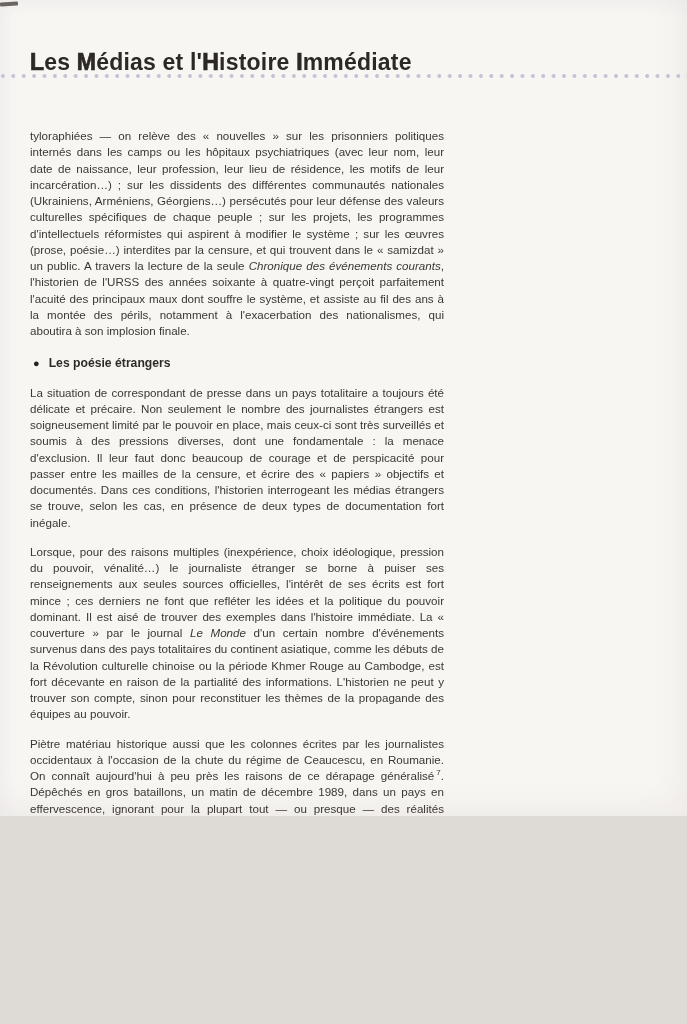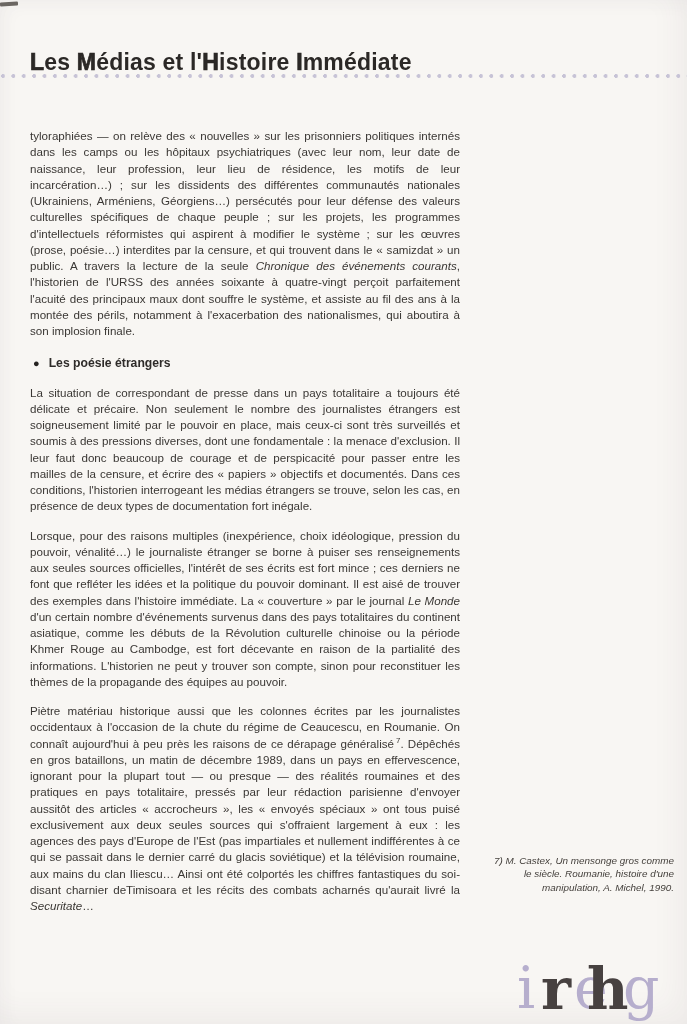--- a/index.html
+++ b/index.html
@@ -1,17 +1,17 @@
 <!DOCTYPE html>
 <html><head>
 <meta charset="utf-8">
 <style>
   html,body{margin:0;padding:0;background:#dedbd6;}
   .page{
-    position:relative;width:687px;height:1024px;overflow:hidden;
+    position:relative;width:687px;height:816px;overflow:hidden;
     background:#f8f6f3;
     box-shadow:inset -10px -12px 28px rgba(70,64,84,.05), inset 6px 6px 16px rgba(70,64,84,.03);
     font-family:"Liberation Sans", sans-serif;
   }
   .scan-mark{
     position:absolute;left:0;top:2px;width:18px;height:4px;
     background:#49433f;border-radius:1px;transform:rotate(-3deg);opacity:.8;
   }
   .title{
     position:absolute;left:30px;top:34px;
@@ -20,21 +20,21 @@
   .title .seg-b{-webkit-text-stroke:.7px #2b2826;}
   .dot-rule{
     position:absolute;left:0;top:73px;width:687px;height:6px;
     background-image:radial-gradient(circle at 3px 3px, #c7c3d6 1.7px, rgba(199,195,214,0) 2.2px);
     background-size:10.4px 6px;background-repeat:repeat-x;
   }
   .column{
     position:absolute;left:30px;top:128px;width:430px;
     color:#3a3734;font-size:11.6px;line-height:16.25px;text-align:justify;
   }
-  .column p{margin:0 0 13px 0;}
+  .column p{margin:0 16px 13px 0;}
   .column sup{font-size:8px;line-height:0;vertical-align:super;margin-left:2px;}
   .section-heading{
     display:flex;align-items:center;gap:9px;
     margin:16px 0 13px 3px;font-weight:bold;font-size:12.2px;color:#2e2b29;text-align:left;
   }
   .bullet{font-size:11px;line-height:1;color:#262321;}
   .footnote{
     position:absolute;left:492px;top:854px;width:182px;
     font-size:9.9px;line-height:13.4px;font-style:italic;color:#45413d;text-align:right;
   }

